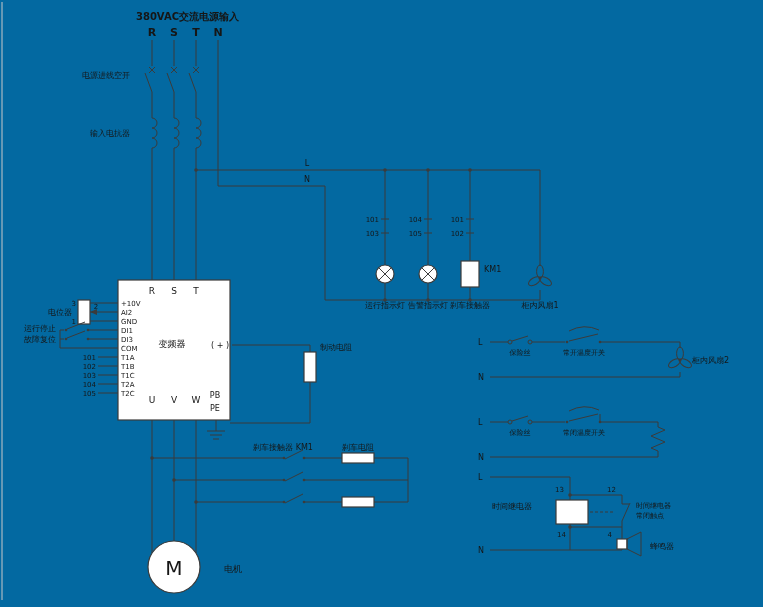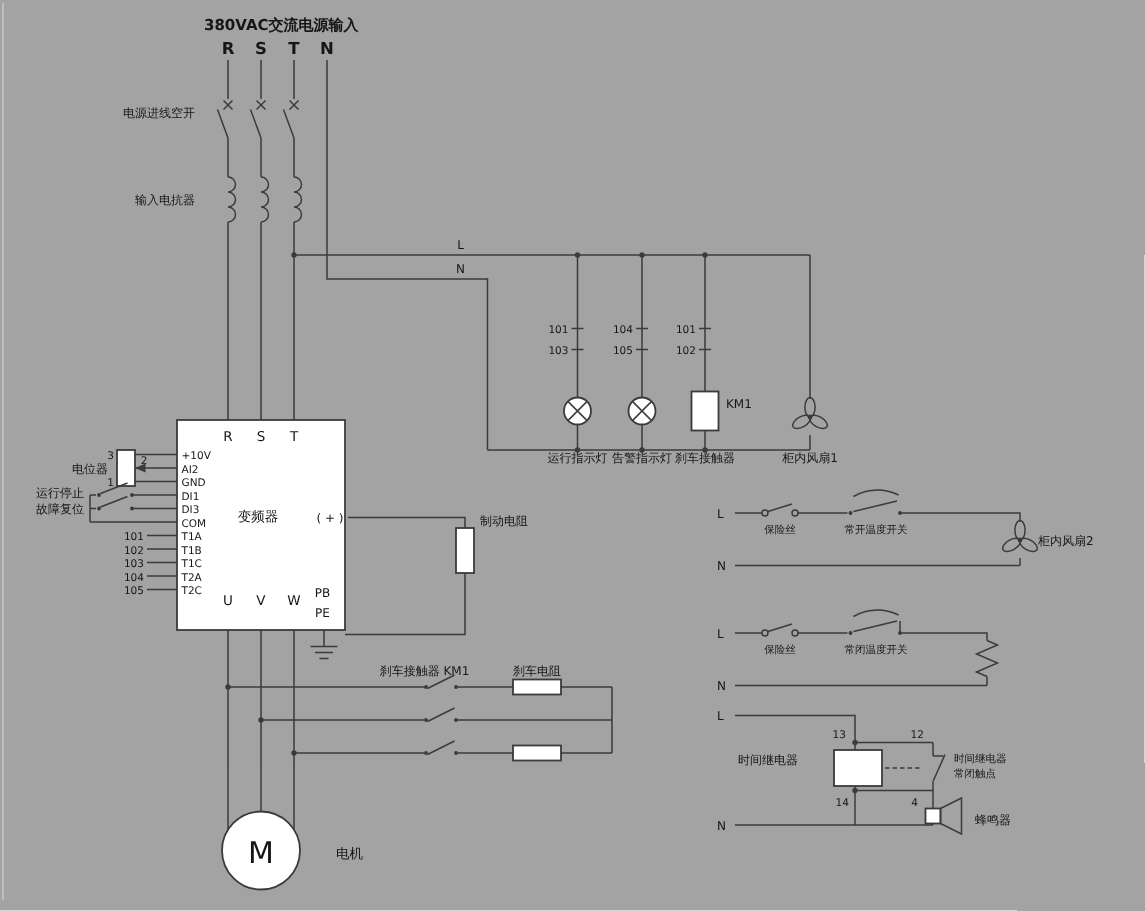--- a/index.html
+++ b/index.html
@@ -1,16 +1,16 @@
 <!DOCTYPE html>
 <html><head>
 <meta charset="utf-8">
 <style>
   html,body{margin:0;padding:0;background:#ffffff;}
-  .page{width:763px;height:607px;background:#a3a3a3;position:relative;overflow:hidden;}
+  .page{width:763px;height:607px;background:#0369a1;position:relative;overflow:hidden;}
   svg text{fill:#161616;font-family:"DejaVu Sans",sans-serif;}
   .w{fill:none;stroke:#3b3b3b;stroke-width:1;}
   .wd{fill:none;stroke:#3b3b3b;stroke-width:1;stroke-dasharray:3 2;}
   .box{fill:#ffffff;stroke:#3b3b3b;stroke-width:1.2;}
   .dot{fill:#3b3b3b;stroke:none;}
   .t7{font-size:7px;}
   .t8{font-size:8px;}
   .t9{font-size:9px;}
   .t10b{font-size:10px;font-weight:bold;}
   .t11{font-size:11px;font-weight:bold;}

